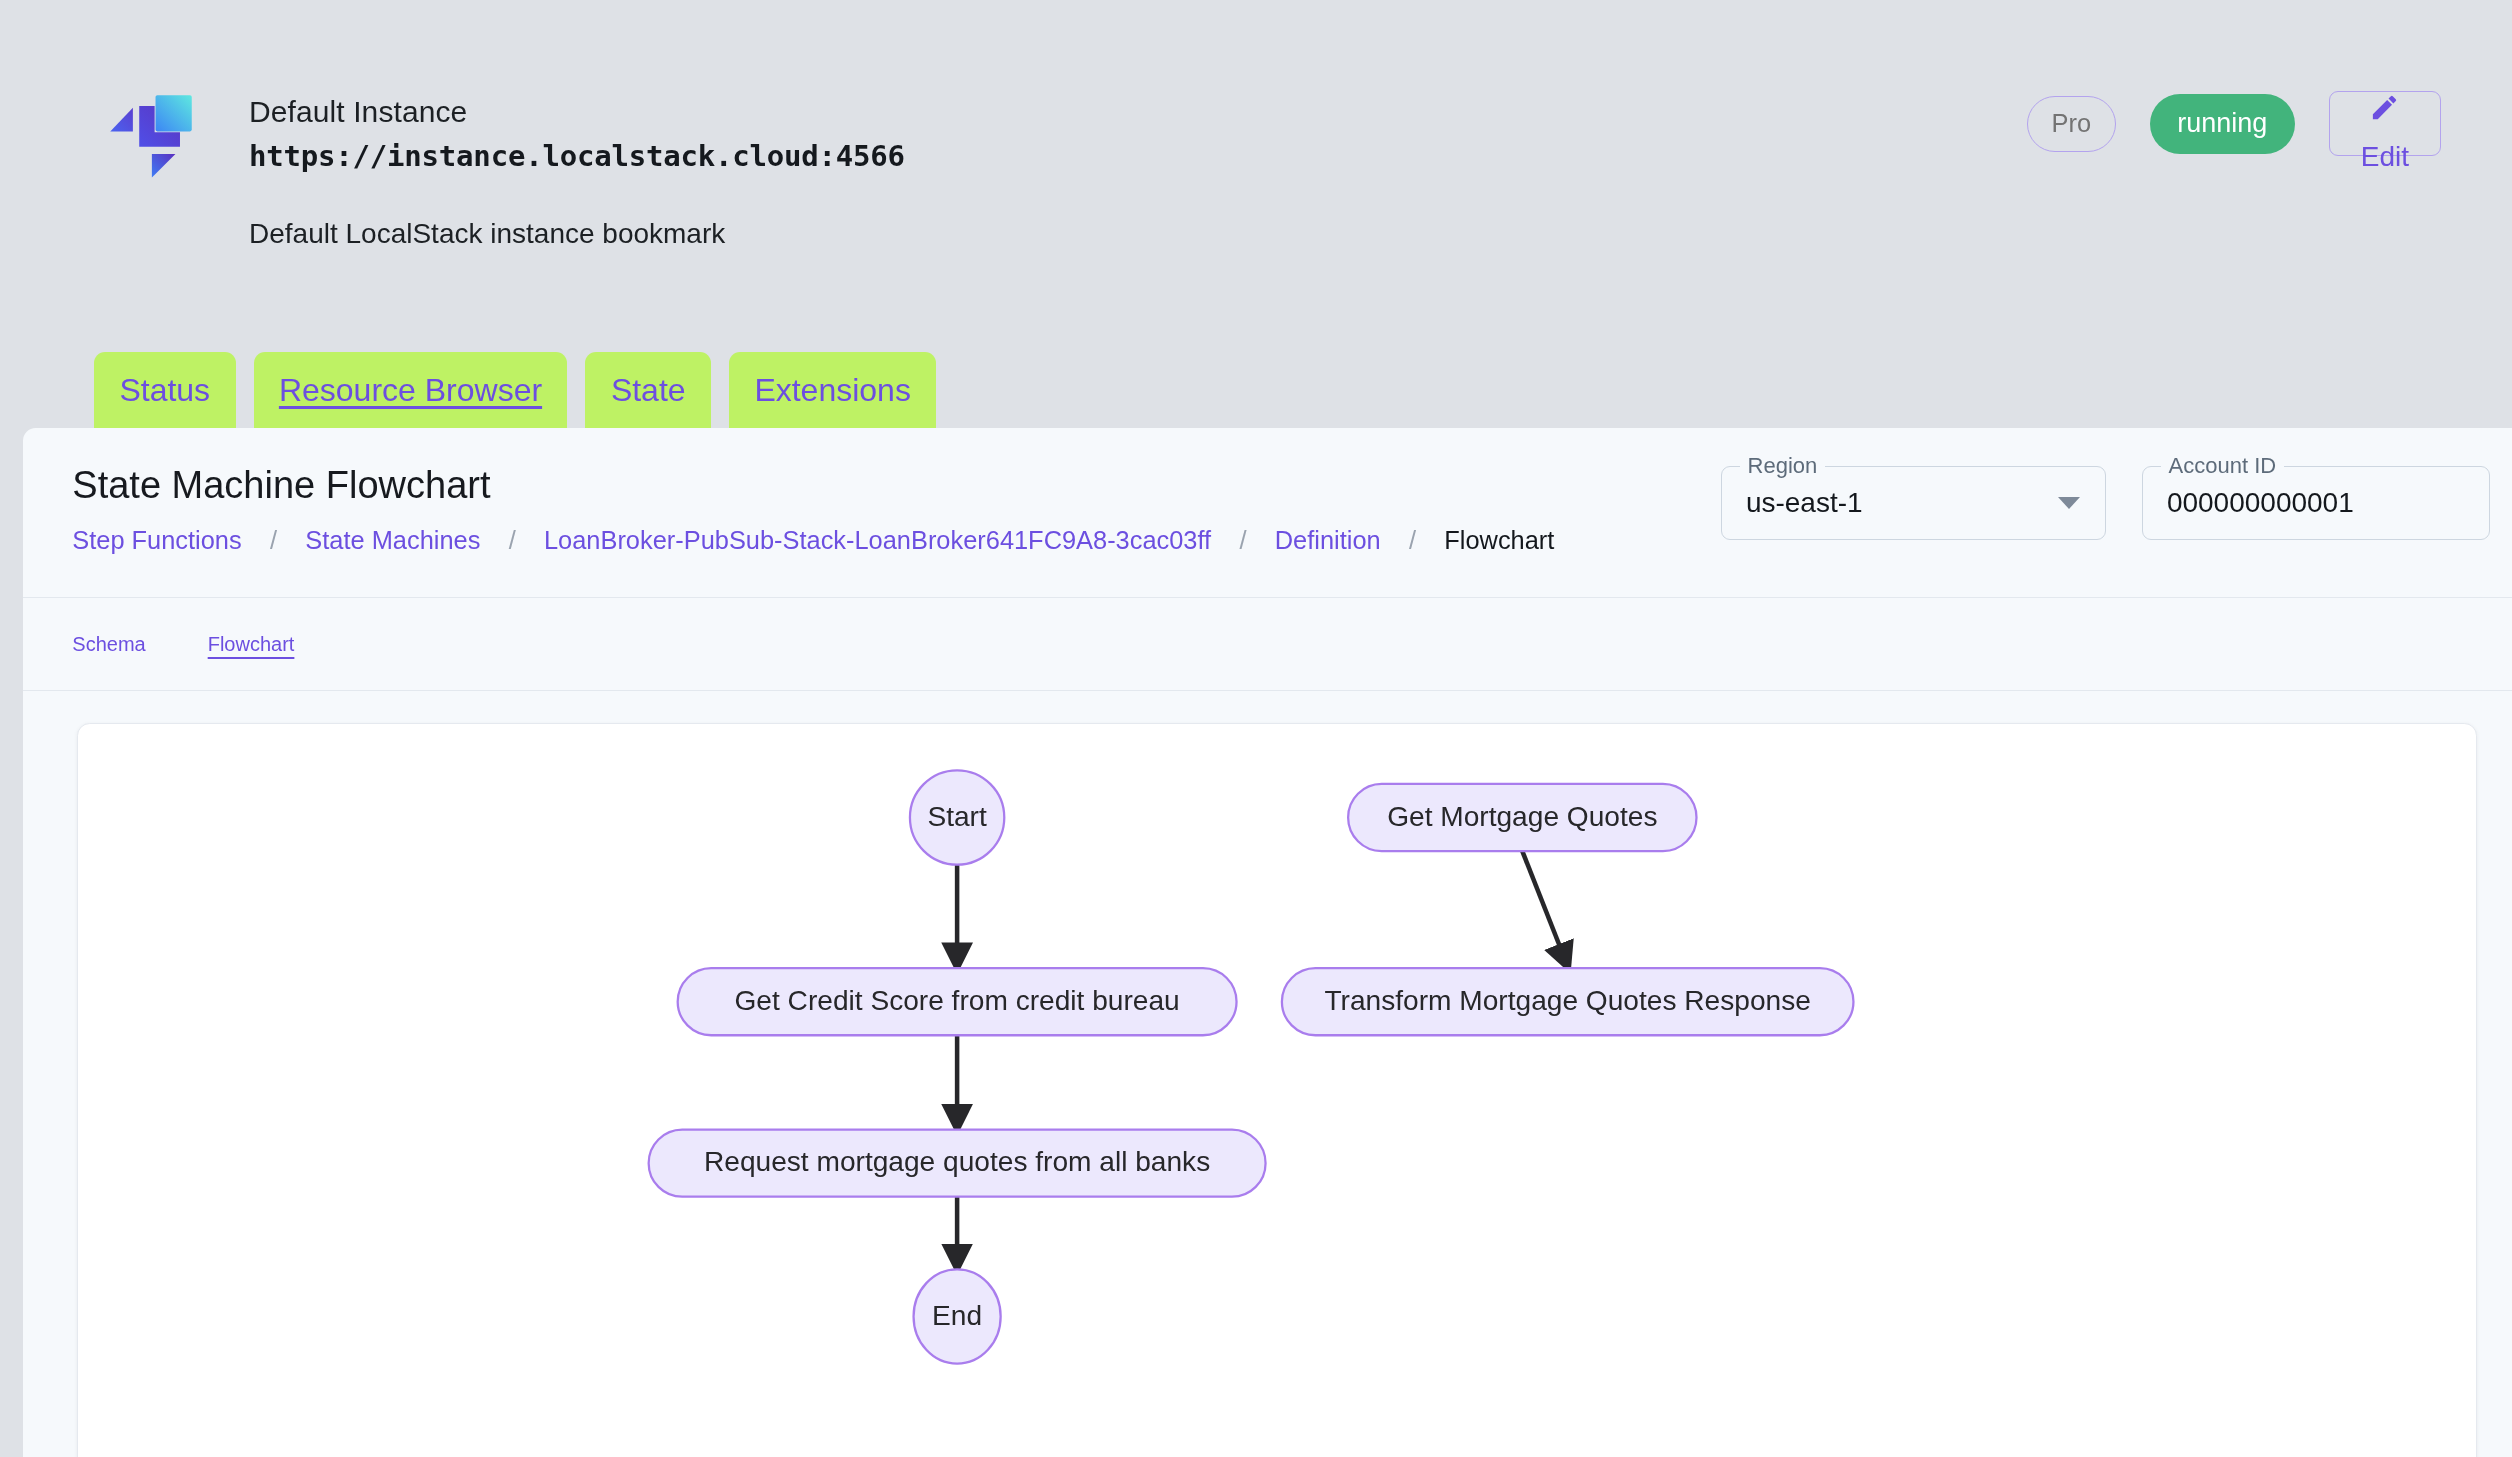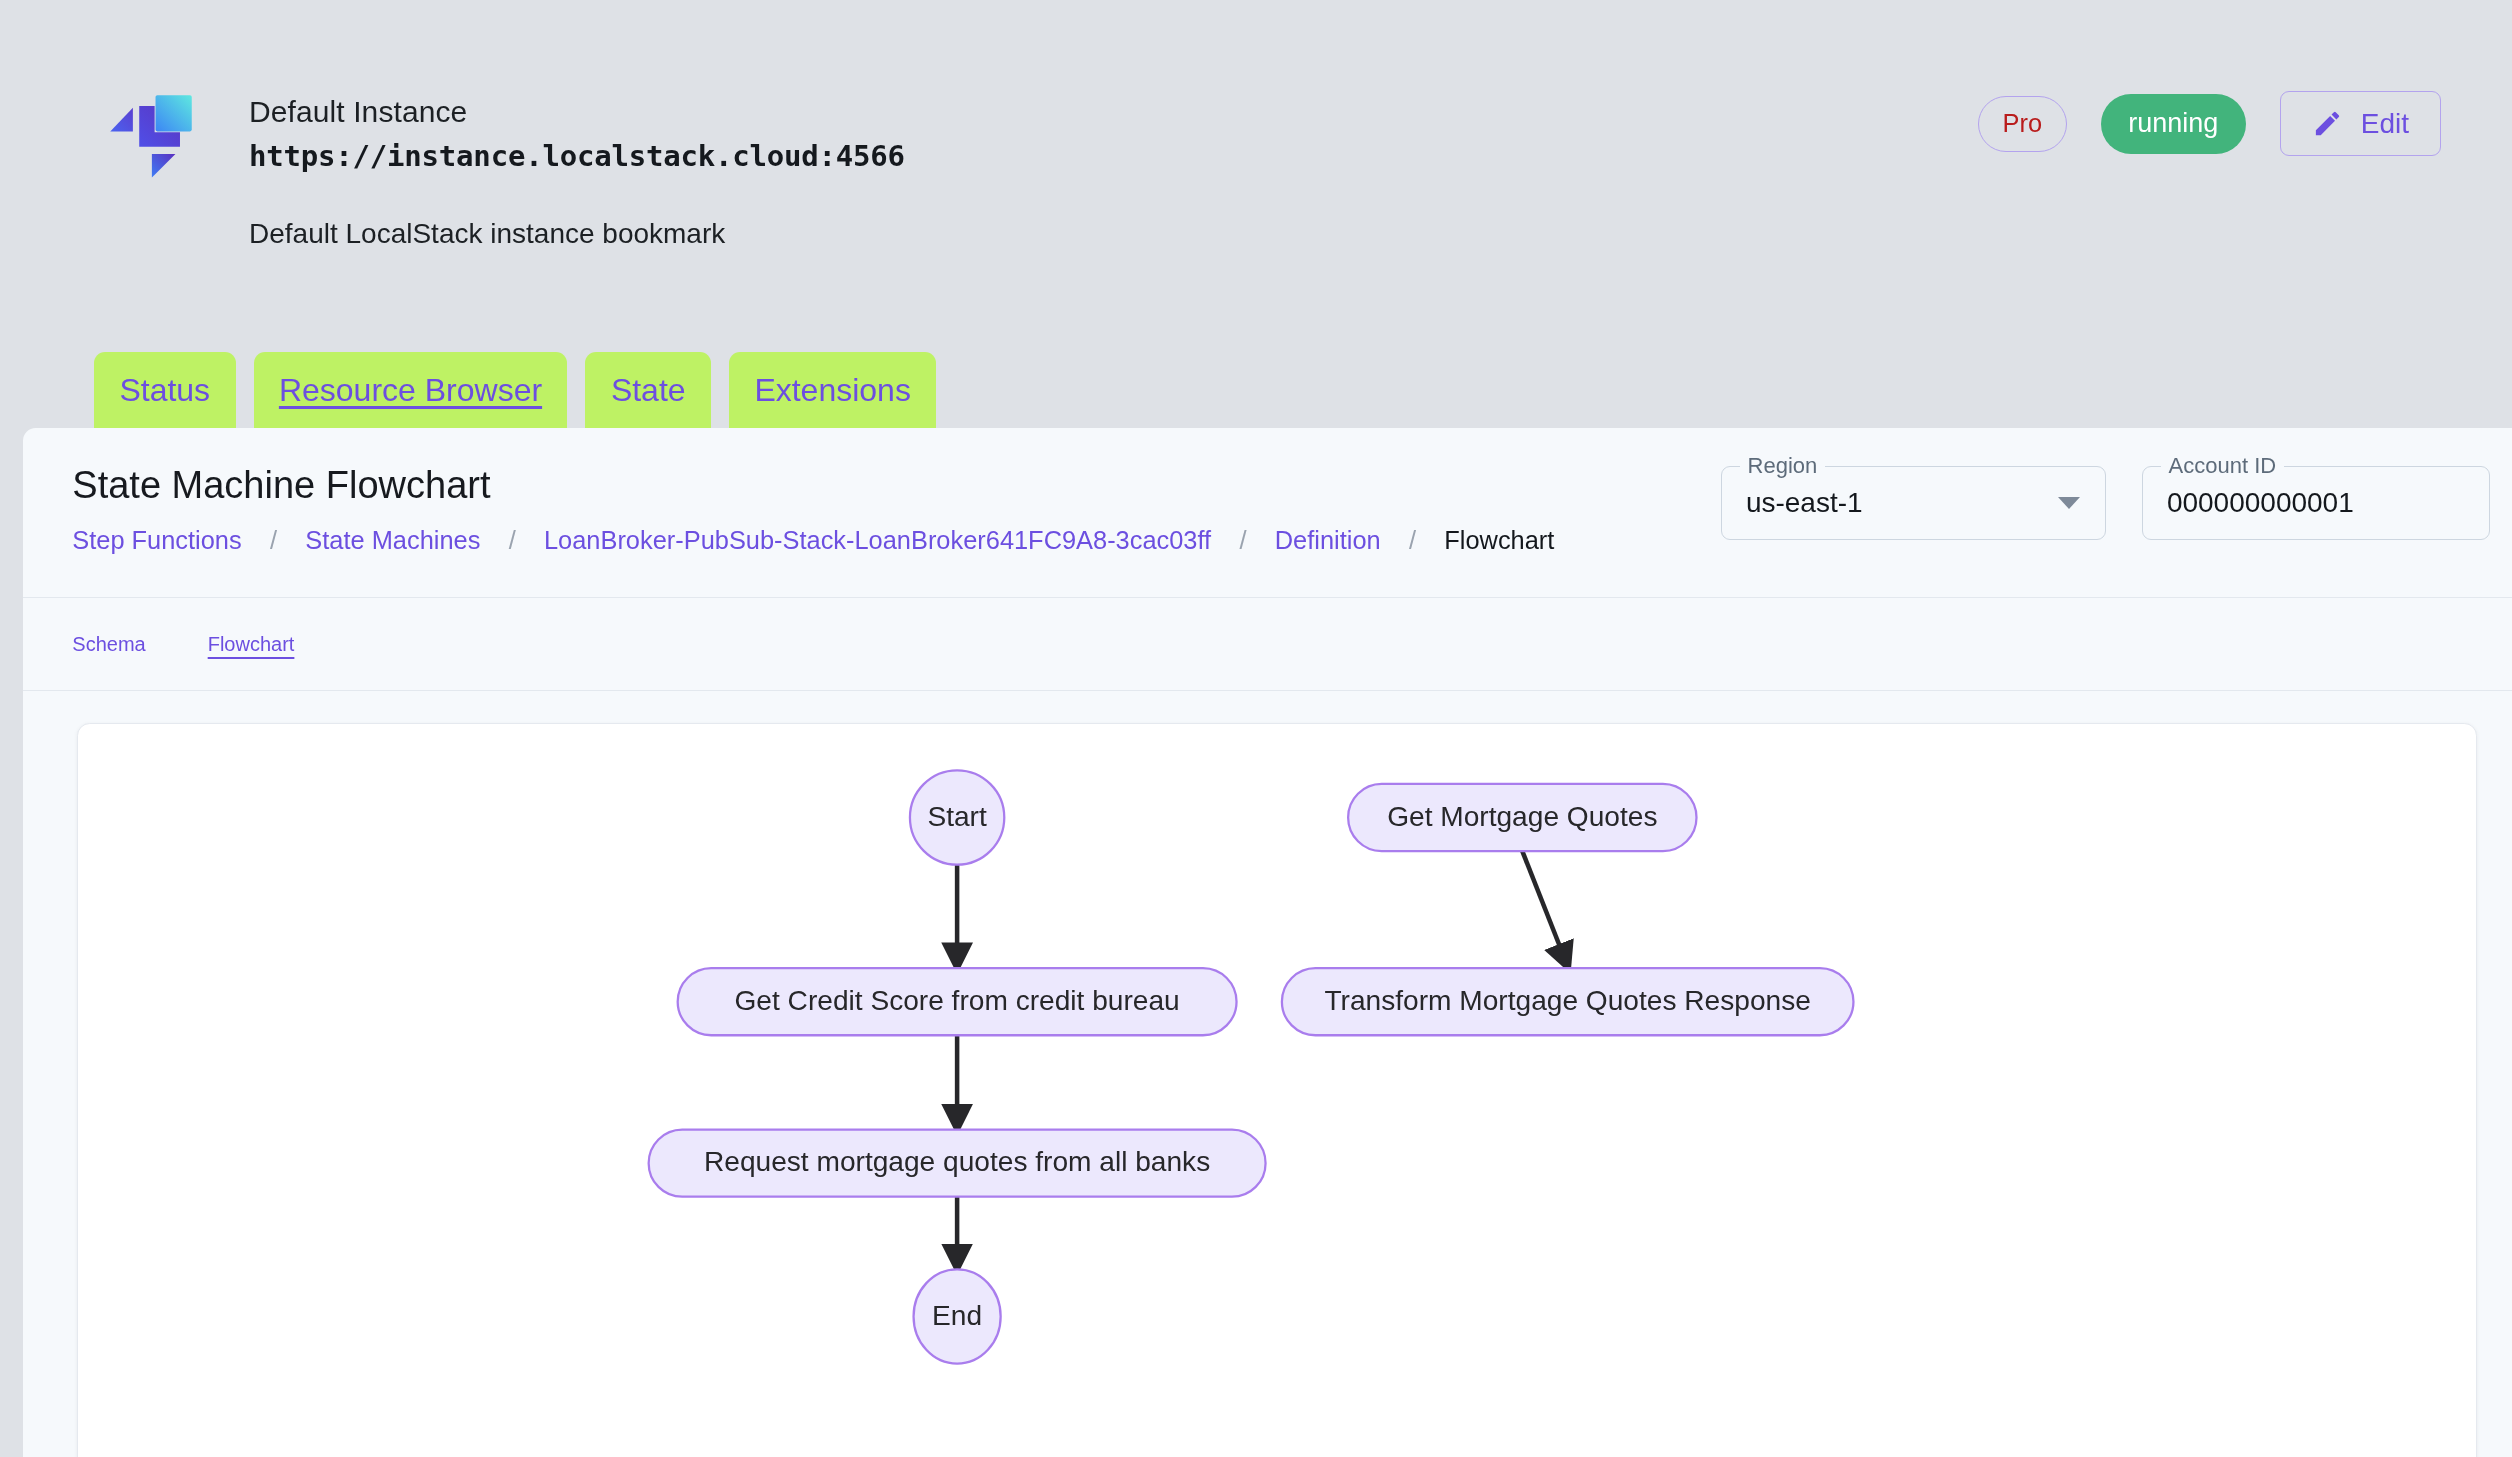--- a/index.html
+++ b/index.html
@@ -33,37 +33,38 @@
     font-size: 28px; color: #1c2024;
   }
 
   .header-actions {
     position: absolute; right: 87px; top: 91px;
     display: flex; align-items: center; gap: 34px;
   }
   .chip-pro {
     height: 56px; min-width: 89px; padding: 0 16.3px;
     border: 1.8px solid #b3a3ee; border-radius: 28px;
-    background: transparent; color: #b91c1c;
+    background: transparent; color: #737373;
     display: flex; align-items: center; justify-content: center;
     font-size: 25.4px;
   }
   .chip-running {
     height: 60px; min-width: 145px; padding: 11px 27px;
     border-radius: 30px; background: #3cb371; background: #42b47c;
     color: #ffffff; display: flex; align-items: center; justify-content: center;
     font-size: 27px;
     text-align: right;
   }
   .btn-edit {
     height: 65px; padding: 0 31px;
     border: 1.8px solid #b3a3ee; border-radius: 9px;
     background: transparent; color: #6c4fe0;
     display: flex; align-items: center; gap: 18px; font-size: 28px;
     cursor: pointer;
+    flex-direction: column;
   }
   .btn-edit svg { display: block; }
 
   
   .tabbar {
     position: absolute; left: 0; top: 352px; width: 2512px; height: 76px;
     display: flex; align-items: flex-end; padding-left: 78px; gap: 18px;
   }
   .tab {
     height: 76px; padding: 0 25.4px;

